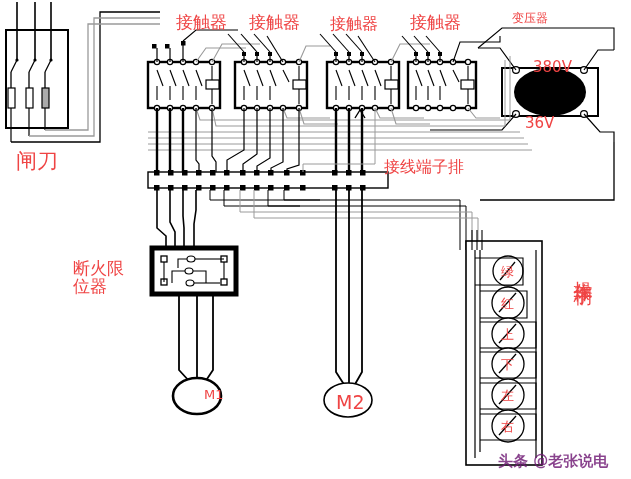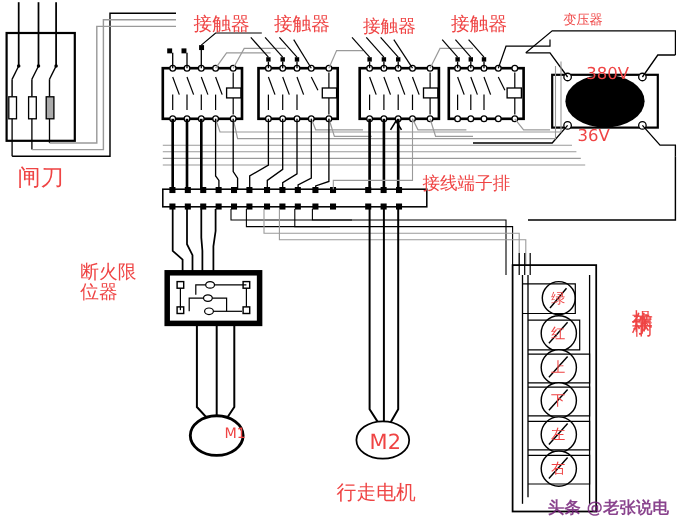--- a/index.html
+++ b/index.html
@@ -396,27 +396,26 @@
   <div class="lbl cjk" style="left:249px; top:14px; font-size:17px;">接触器</div>
   <div class="lbl cjk" style="left:330px; top:16px; font-size:16px;">接触器</div>
   <div class="lbl cjk" style="left:410px; top:14px; font-size:17px;">接触器</div>
 
   <div class="lbl cjk" style="left:512px; top:12px; font-size:12px;">变压器</div>
   <div class="lbl" style="left:533px; top:60px; font-size:15px;">380V</div>
   <div class="lbl" style="left:525px; top:116px; font-size:15px;">36V</div>
 
   <div class="lbl cjk" style="left:384px; top:159px; font-size:16px;">接线端子排</div>
 
-  <div class="lbl cjk" style="left:73px; top:240px; font-size:17px;">断火限
+  <div class="lbl cjk" style="left:73px; top:260px; font-size:17px;">断火限
 位器</div>
 
   <div class="lbl" style="left:184px; top:388px; font-size:13px;margin-left:20px;">M1</div>
   <div class="lbl" style="left:336px; top:393px; font-size:19px;">M2</div>
 
-  <div class="lbl cjk" style="left:306px; top:440px; font-size:18px;">行走电机</div>
 
   <div class="lbl cjk v-lbl" style="left:573px; top:266px; font-size:19px;">操作手柄</div>
 
   <div class="lbl cjk" style="left:501px; top:265px; font-size:13px;">绿</div>
   <div class="lbl cjk" style="left:501px; top:297px; font-size:13px;">红</div>
   <div class="lbl cjk" style="left:501px; top:328px; font-size:13px;">上</div>
   <div class="lbl cjk" style="left:501px; top:358px; font-size:13px;">下</div>
   <div class="lbl cjk" style="left:501px; top:389px; font-size:13px;">左</div>
   <div class="lbl cjk" style="left:501px; top:420px; font-size:13px;">右</div>
 

